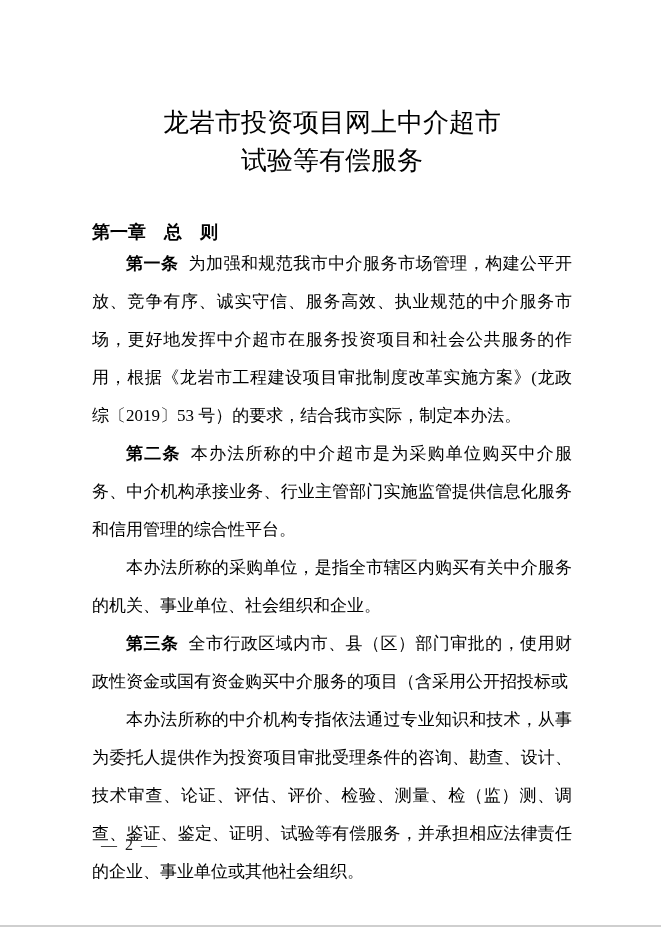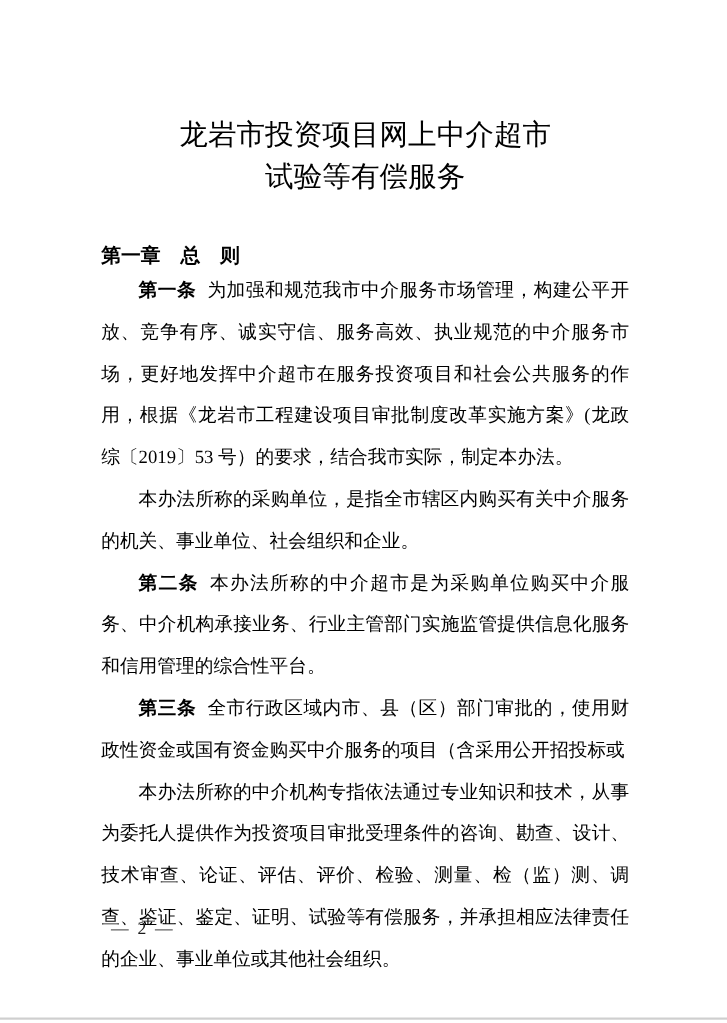--- a/index.html
+++ b/index.html
@@ -67,23 +67,23 @@
     <span class="title-line">龙岩市投资项目网上中介超市</span>
     <span class="title-line">试验等有偿服务</span>
   </h1>
 
   <h2 class="chapter">第一章　总　则</h2>
 
   <div class="body-text">
 
     <p class="para"><b class="lead">第一条</b><span>为加强和规范我市中介服务市场管理，构建公平开放、竞争有序、诚实守信、服务高效、执业规范的中介服务市场，更好地发挥中介超市在服务投资项目和社会公共服务的作用，根据《龙岩市工程建设项目审批制度改革实施方案》(龙政综〔2019〕53 号）的要求，结合我市实际，制定本办法。</span></p>
 
+    <p class="para"><b class="lead">第二条</b><span>本办法所称的中介超市是为采购单位购买中介服务、中介机构承接业务、行业主管部门实施监管提供信息化服务和信用管理的综合性平台。</span></p>
+
     <p class="para"><b class="lead"></b><span>本办法所称的采购单位，是指全市辖区内购买有关中介服务的机关、事业单位、社会组织和企业。</span></p>
-
-    <p class="para"><b class="lead">第二条</b><span>本办法所称的中介超市是为采购单位购买中介服务、中介机构承接业务、行业主管部门实施监管提供信息化服务和信用管理的综合性平台。</span></p>
 
     <p class="para"><b class="lead">第三条</b><span>全市行政区域内市、县（区）部门审批的，使用财政性资金或国有资金购买中介服务的项目（含采用公开招投标或</span></p>
 
     <p class="para"><b class="lead"></b><span>本办法所称的中介机构专指依法通过专业知识和技术，从事为委托人提供作为投资项目审批受理条件的咨询、勘查、设计、技术审查、论证、评估、评价、检验、测量、检（监）测、调查、鉴证、鉴定、证明、试验等有偿服务，并承担相应法律责任的企业、事业单位或其他社会组织。</span></p>
 
   </div>
 
   <div class="page-number">— 2 —</div>
 
   <div class="page-edge"></div>

